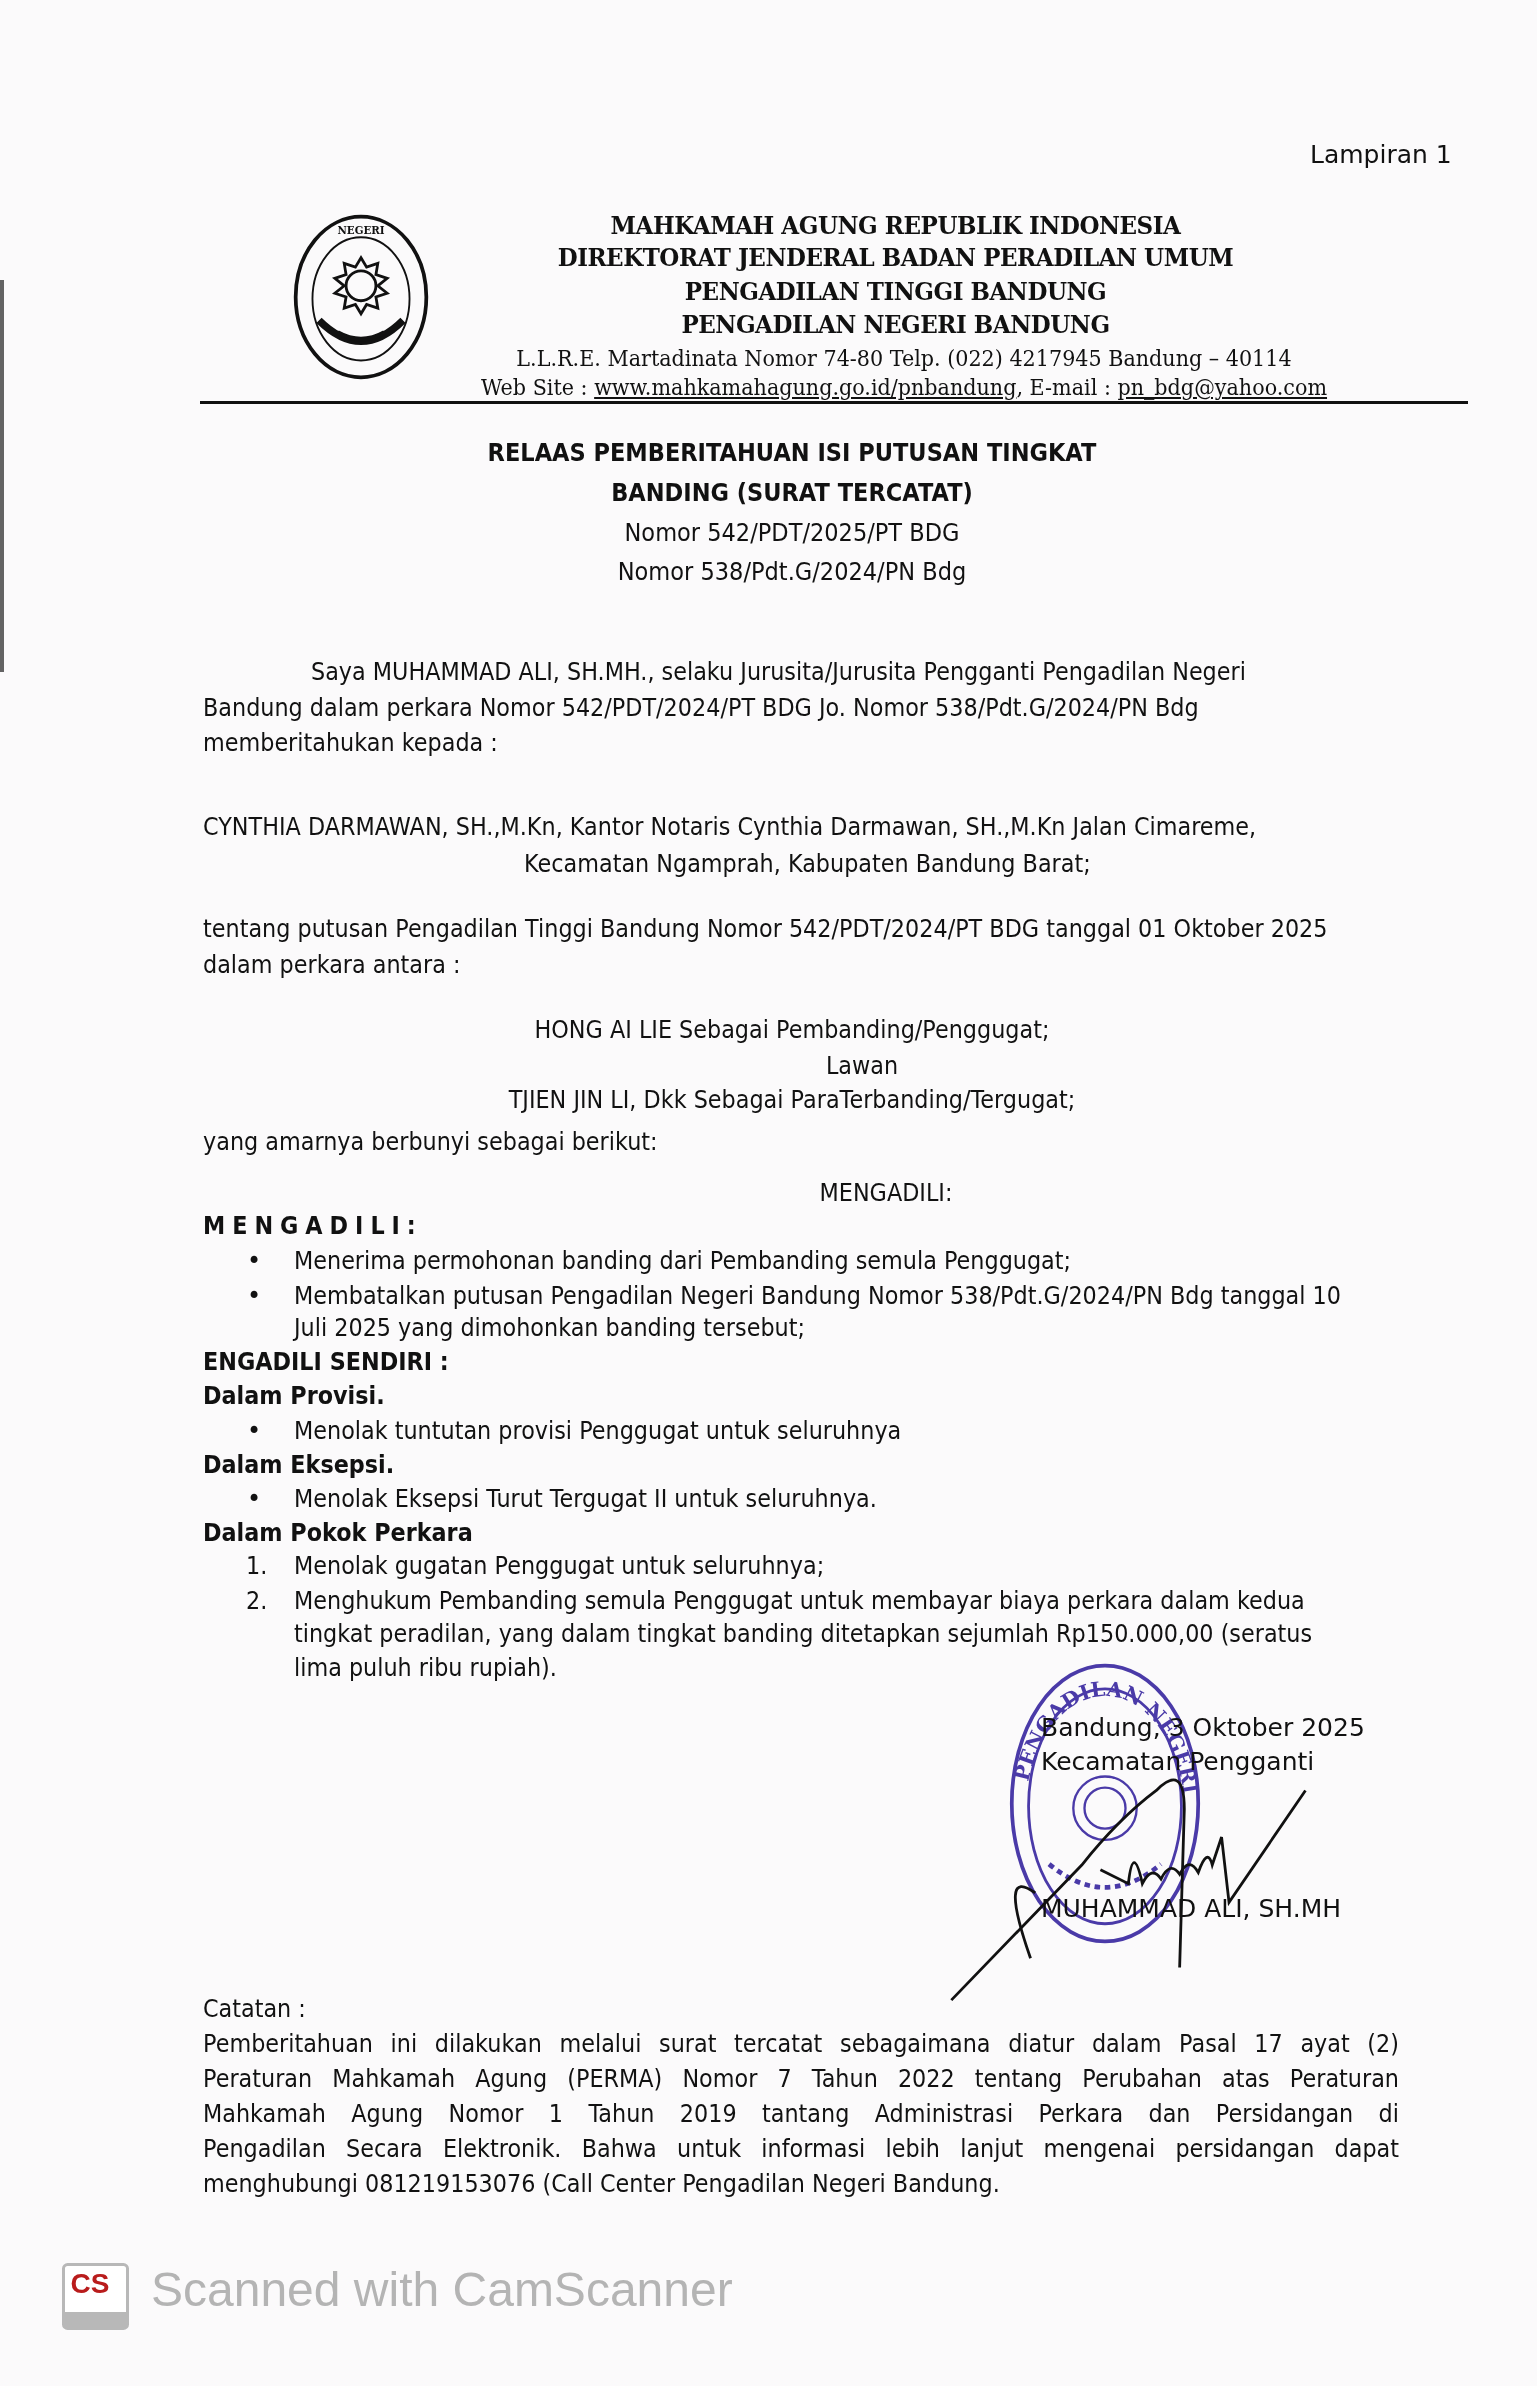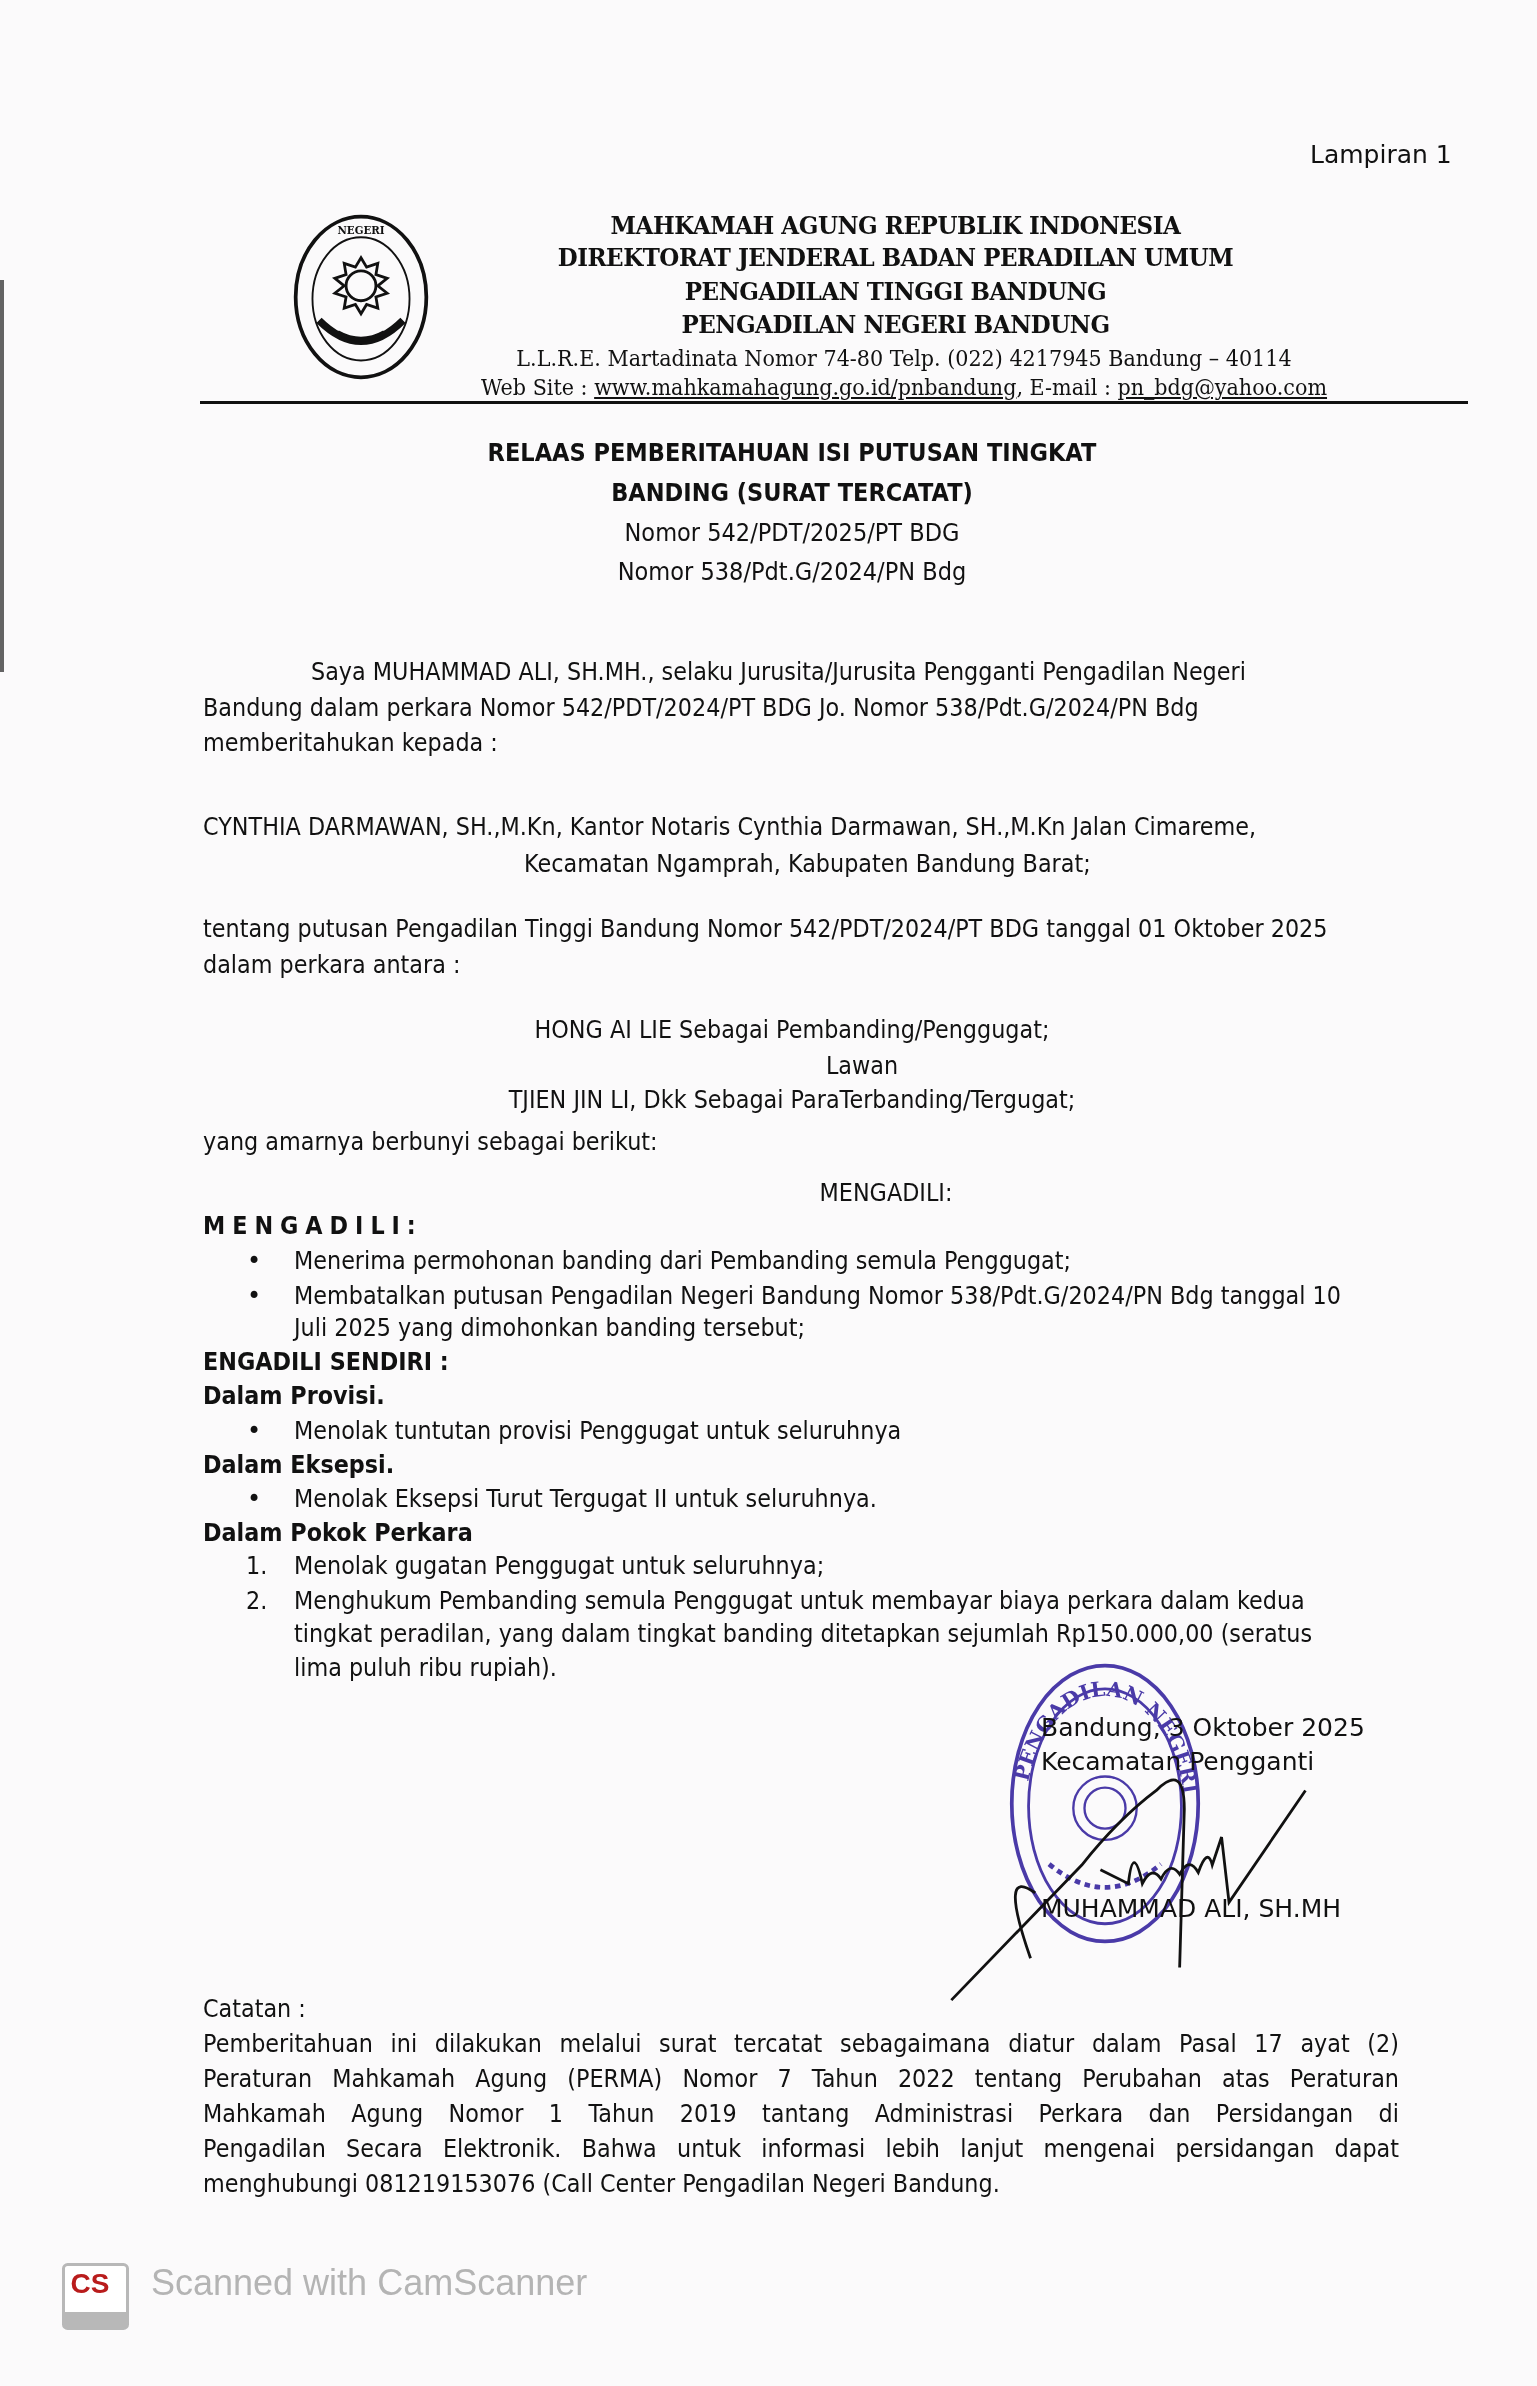--- a/index.html
+++ b/index.html
@@ -24,21 +24,21 @@
   .b { font-weight: bold; }
   .spaced { letter-spacing: 7.5px; font-weight: bold; }
   .bullet { position: absolute; font-size: 24px; }
   .just { position: absolute; left: 203px; width: 1286px; font-size: 24px; text-align: justify; text-align-last: justify; transform: scaleX(0.93); transform-origin: left; }
   .just.last { text-align-last: left; }
   .stamp { position: absolute; left: 1007px; top: 1659px; width: 196px; height: 289px; }
   .sig { position: absolute; left: 942px; top: 1753px; width: 438px; height: 252px; }
   .cs-logo { position: absolute; left: 62px; top: 2263px; width: 67px; height: 67px; border: 3.7px solid #b8b8b8; border-radius: 5.6px; box-sizing: border-box; background: #fff; }
   .cs-logo .txt { position: absolute; left: 5.6px; top: 1.9px; font-size: 28px; font-weight: bold; color: #b91c1c; font-family: "Liberation Sans", sans-serif; }
   .cs-logo .bar { position: absolute; left: 0; right: 0; bottom: 0; height: 15px; background: #b8b8b8; }
-  .cs-text { left: 151px; top: 2262px; font-size: 36px; color: #b4b4b4; font-family: "Liberation Sans", sans-serif; }
+  .cs-text { left: 151px; top: 2262px; font-size: 48px; color: #b4b4b4; font-family: "Liberation Sans", sans-serif; }
 </style>
 </head>
 <body>
 
 <div class="scan-edge"></div>
 
 <div class="abs lampiran">Lampiran 1</div>
 
 <svg class="logo" viewBox="0 0 150 180">
   <ellipse cx="75" cy="90" rx="70" ry="86" fill="none" stroke="#111" stroke-width="4"></ellipse>

